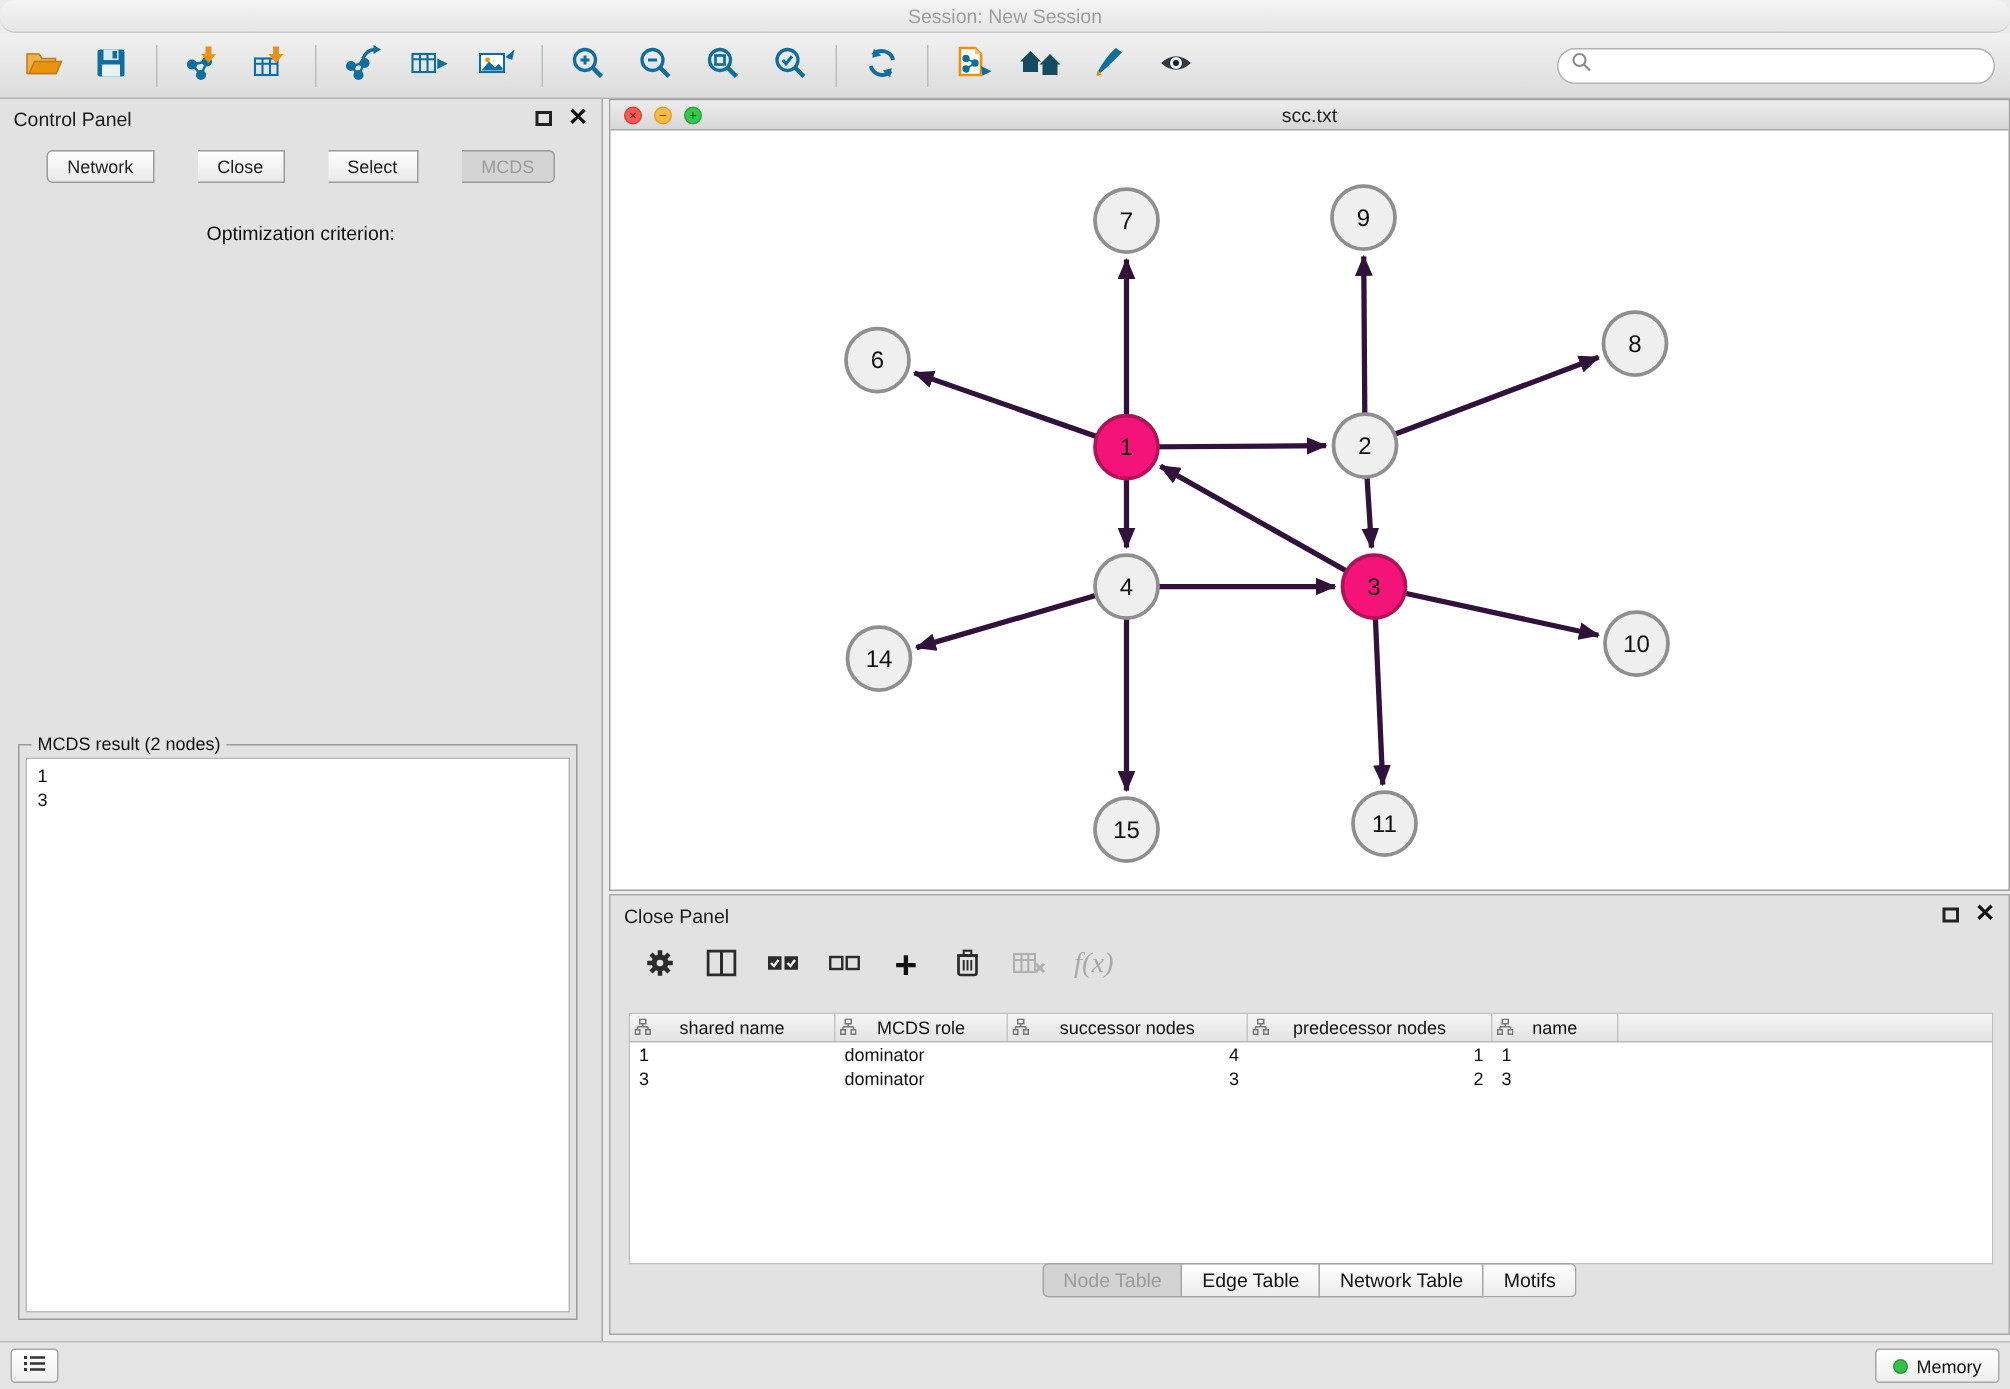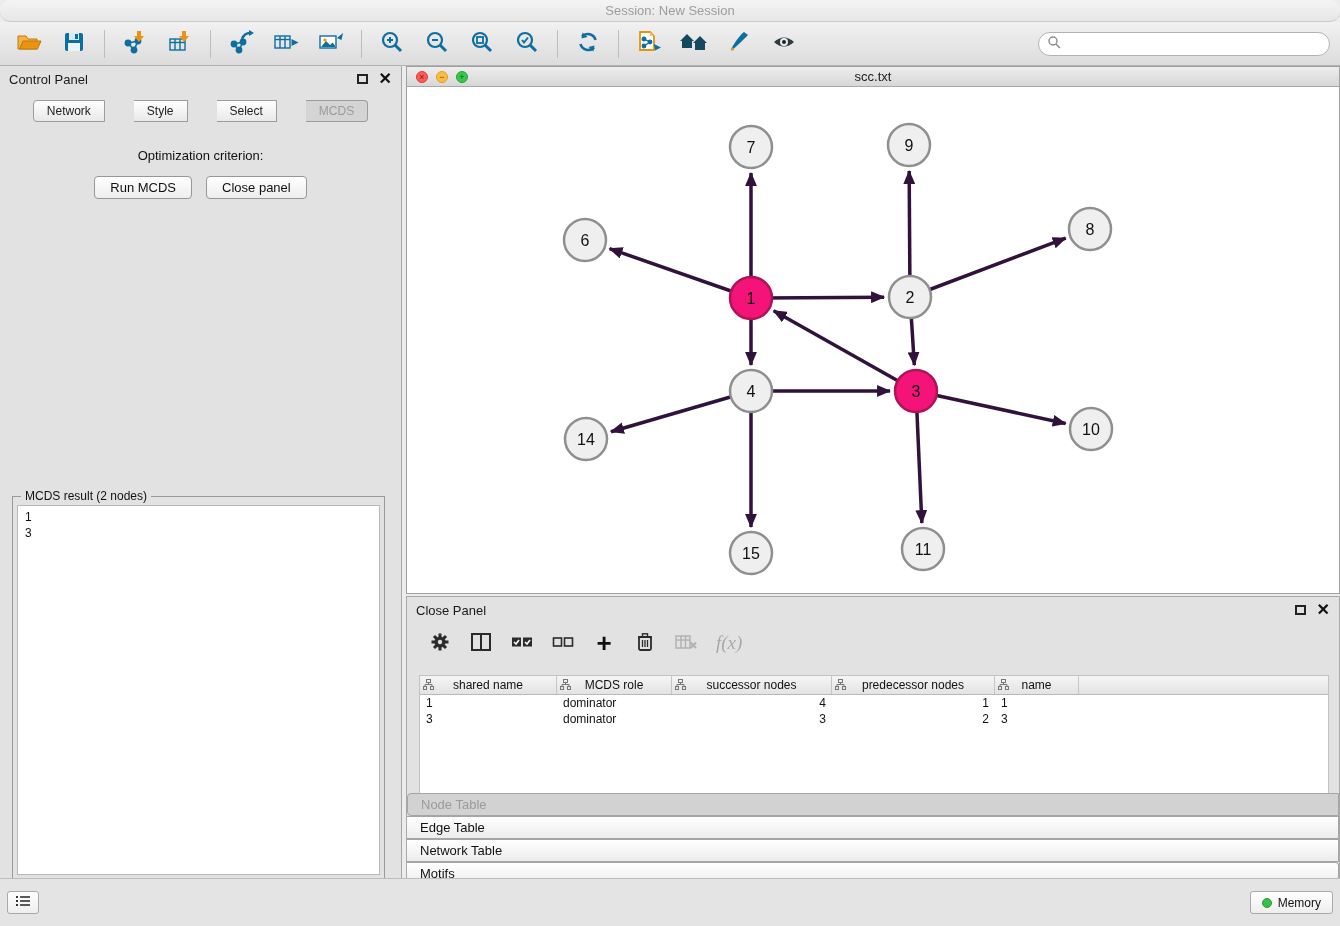--- a/index.html
+++ b/index.html
@@ -56,28 +56,28 @@
   .tp-btn{background:none;border:none;display:flex;align-items:center;justify-content:center;cursor:pointer;min-width:22px;}
   .plus-glyph{font-size:26px;font-weight:bold;color:#101010;line-height:20px;font-family:inherit;}
   .fx{font-family:"Liberation Serif",serif;font-style:italic;font-size:19px;color:#a9a9a9;}
   .table-area{position:absolute;left:12px;right:10px;top:78px;bottom:46px;background:#fff;border:1px solid #c2c2c2;overflow:hidden;}
   .thead{display:flex;background:linear-gradient(#f5f5f5,#e3e3e3);border-bottom:1px solid #b9b9b9;height:19px;}
   .th{position:relative;border-right:1px solid #c6c6c6;font-size:12px;color:#111;display:flex;align-items:center;justify-content:center;cursor:pointer;}
   .th-fill{flex:1;border-right:none;cursor:default;}
   .th-icon{position:absolute;left:3px;top:3px;width:11px;height:11px;}
   .tr{display:flex;height:16px;cursor:pointer;}
   .td{font-size:12px;padding:0 6px;line-height:16px;color:#111;white-space:nowrap;overflow:hidden;}
-  .bottom-tabs{position:absolute;bottom:4px;left:0;right:0;display:flex;justify-content:center;flex-direction:column;}
+  .bottom-tabs{position:absolute;bottom:24px;left:0;right:0;display:flex;justify-content:center;}
   .btab{font-size:13px;padding:3px 13px;background:linear-gradient(#ffffff,#ececec);border:1px solid #a5a5a5;border-left:none;color:#111;cursor:pointer;}
   .btab:first-child{border-left:1px solid #a5a5a5;border-radius:4px 0 0 4px;}
   .btab:last-child{border-radius:0 4px 4px 0;}
   .btab.active{background:#d2d2d2;color:#9b9b9b;}
 
   
-  .statusbar{position:absolute;left:0;right:0;bottom:0;height:48px;background:#e4e4e4;border-top:1px solid #bdbdbd;display:flex;align-items:center;padding:0 7px;}
+  .statusbar{position:absolute;left:0;right:0;bottom:0;height:32px;background:#e4e4e4;border-top:1px solid #bdbdbd;display:flex;align-items:center;padding:0 7px;}
   .list-btn{width:32px;height:23px;border:1px solid #a9a9a9;border-radius:3px;background:linear-gradient(#ffffff,#eeeeee);display:flex;align-items:center;justify-content:center;cursor:pointer;}
   .memory-btn{margin-left:auto;height:23px;border:1px solid #a9a9a9;border-radius:3px;background:linear-gradient(#ffffff,#eeeeee);display:flex;align-items:center;gap:6px;padding:0 11px;font-size:12px;color:#111;cursor:pointer;font-family:inherit;}
   .mem-dot{width:10px;height:10px;border-radius:50%;background:#36bf4b;border:1px solid #2a9a38;}
 </style>
 </head>
 <body>
 
 <div class="titlebar">
   <span>Session: New Session</span>
 </div>
@@ -274,29 +274,25 @@
 
 <div class="control-panel">
   <div class="panel-header">
     <span>Control Panel</span>
     <span class="spacer"></span>
     <span class="float-icon"></span>
     <span class="close-x">✕</span>
   </div>
   <div class="cp-tabs" id="cp-tabs">
       <div class="cp-tab">Network</div>
-      <div class="cp-tab">Style</div>
+      <div class="cp-tab">Close</div>
       <div class="cp-tab">Select</div>
       <div class="cp-tab active">MCDS</div>
     </div>
   <div class="opt-label">Optimization criterion:</div>
-  <div class="cp-buttons">
-    <button class="btn">Run MCDS</button>
-    <button class="btn">Close panel</button>
-  </div>
   <div class="result-group">
     <span class="result-title">MCDS result (2 nodes)</span>
     <div class="result-box" id="result-lines">
         <div>1</div>
         <div>3</div>
       </div>
   </div>
 </div>
 
 <div class="network-window">

